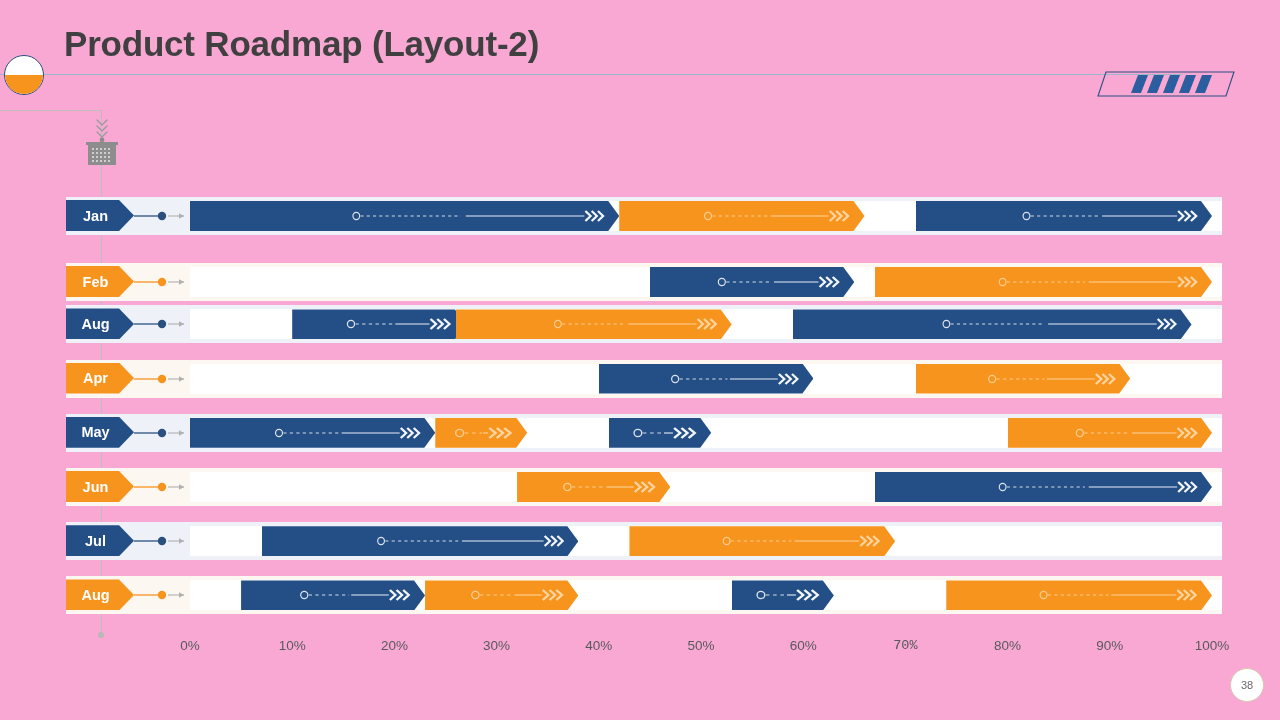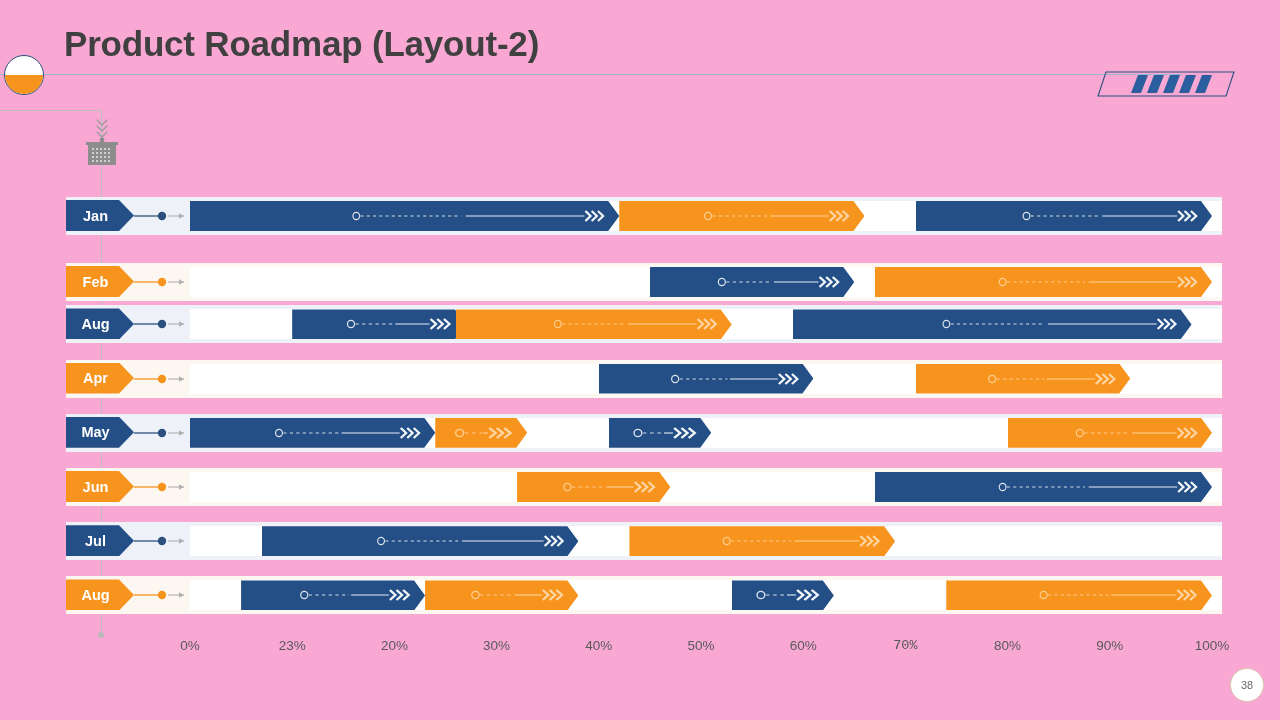--- a/index.html
+++ b/index.html
@@ -513,21 +513,21 @@
             <line x1="167.26054399999992" y1="15" x2="227.7199999999999" y2="15" stroke="#ffd9a8" stroke-width="1.1" opacity="0.9"></line>
             <g fill="none" stroke="#ffd9a8" stroke-width="2.1" opacity="0.95">
               <path d="M228.7199999999999 10 L233.7199999999999 15 L228.7199999999999 20"></path>
               <path d="M234.7199999999999 10 L239.7199999999999 15 L234.7199999999999 20"></path>
               <path d="M240.7199999999999 10 L245.7199999999999 15 L240.7199999999999 20"></path>
             </g>
           </svg>
         </div>
       </div>
       <div class="axis-label" style="left: 190px;">0%</div>
-      <div class="axis-label" style="left: 292.2px;">23%</div>
+      <div class="axis-label" style="left: 292.2px;">10%</div>
       <div class="axis-label" style="left: 394.4px;">20%</div>
       <div class="axis-label" style="left: 496.6px;">30%</div>
       <div class="axis-label" style="left: 598.8px;">40%</div>
       <div class="axis-label" style="left: 701px;">50%</div>
       <div class="axis-label" style="left: 803.2px;">60%</div>
       <div class="axis-label" style="left: 905.4px; font-family: Liberation Mono, monospace;">70%</div>
       <div class="axis-label" style="left: 1007.6px;">80%</div>
       <div class="axis-label" style="left: 1109.8px;">90%</div>
       <div class="axis-label" style="left: 1212px;">100%</div>
     </div>

